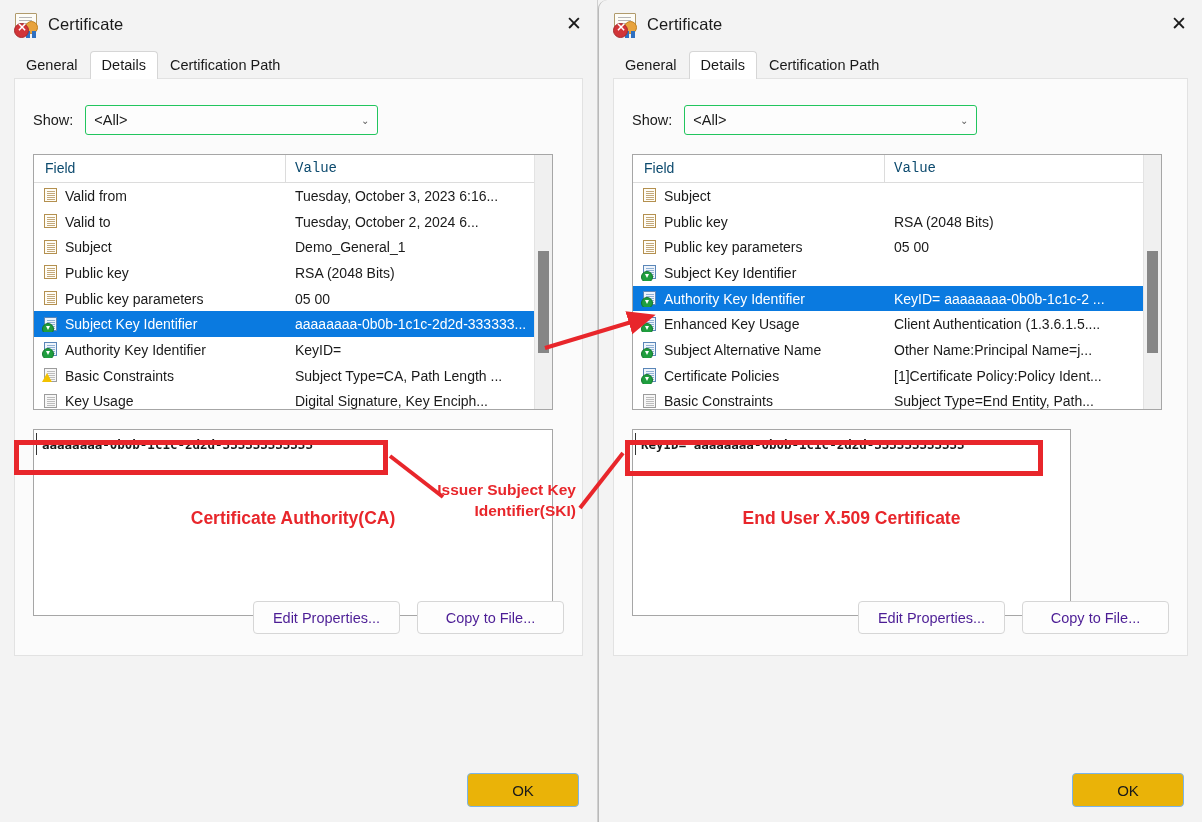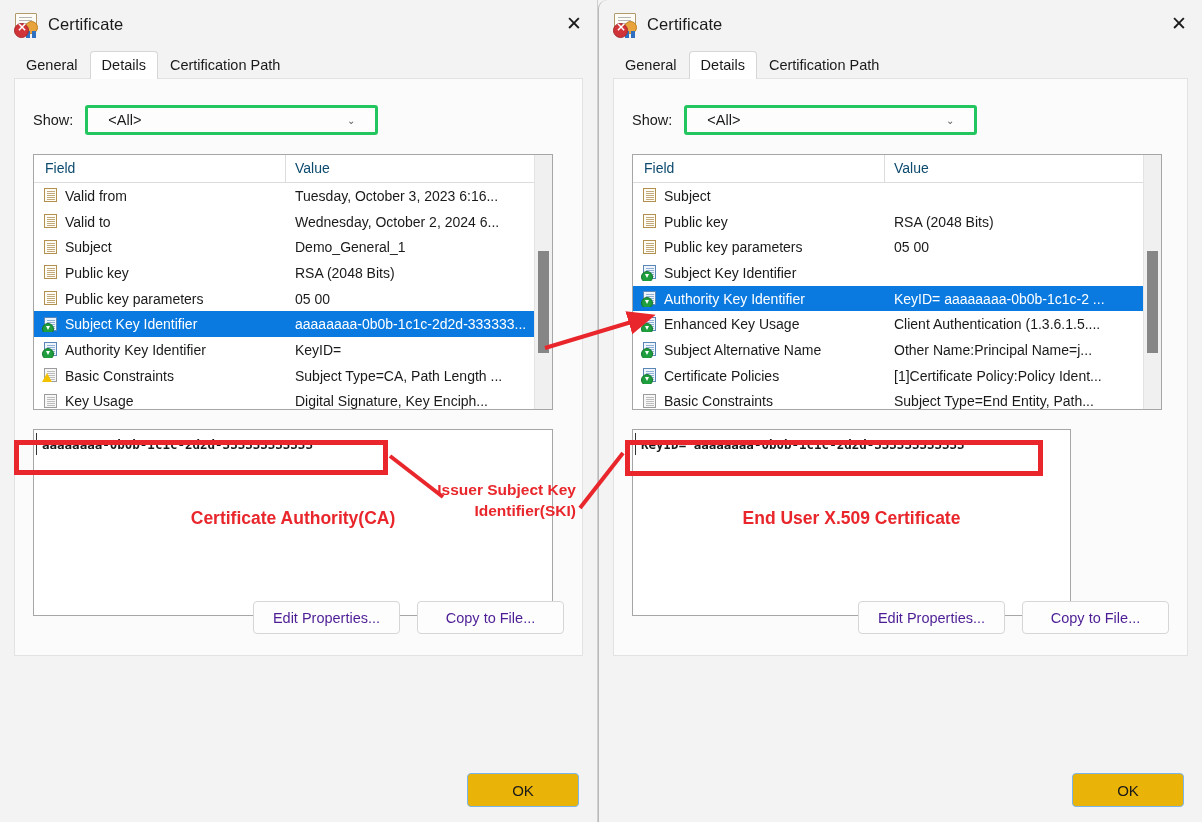--- a/index.html
+++ b/index.html
@@ -80,38 +80,38 @@
     height:578px;
     box-sizing:border-box;
   }
   #dlg-right .tabpage{height:578px;}
 
   .show-row{
     display:flex;align-items:center;margin:26px 0 0 18px;
   }
   .show-label{font-size:14.5px;color:#1a1a1a;margin-right:12px;}
   .combo{
-    width:293px;height:30px;background:#fdfdfd;border:3px solid #22c55e;border-radius:3px;
+    width:293px;height:30px;background:#fdfdfd;border:1px solid #22c55e;border-radius:3px;
     display:flex;align-items:center;justify-content:space-between;
-    padding:0 20px;box-sizing:border-box;font-size:14.5px;color:#1a1a1a;
+    padding:0 8px;box-sizing:border-box;font-size:14.5px;color:#1a1a1a;
   }
   .chev{font-size:10px;color:#5c5c5c;font-family:"DejaVu Sans",sans-serif;}
 
   .listbox{
     margin:19px 0 0 18px;width:520px;height:256px;
     background:#ffffff;border:1px solid #a6a6a6;box-sizing:border-box;
     position:relative;overflow:hidden;
   }
   #dlg-right .listbox{width:530px;}
   .lb-head{
     display:flex;height:27px;border-bottom:1px solid #dcdcdc;background:#fff;
     font-size:14px;color:#0c4a6e;align-items:center;
   }
   .lb-head .c1{width:252px;padding-left:11px;box-sizing:border-box;border-right:1px solid #dcdcdc;height:27px;line-height:27px;}
-  .lb-head .c2{flex:1;padding-left:9px;box-sizing:border-box;height:27px;line-height:27px;}
+  .lb-head .c2{flex:1;padding-left:9px;box-sizing:border-box;height:27px;line-height:27px;font-family:Liberation Mono, monospace;}
   .lb-rows{position:relative;}
   .lb-row{
     display:flex;height:25.7px;align-items:center;font-size:14px;color:#1a1a1a;
     white-space:nowrap;overflow:hidden;
   }
   .lb-row.sel{background:#0a7ae0;color:#fff;}
   .lb-row .f{width:252px;display:flex;align-items:center;padding-left:9px;box-sizing:border-box;overflow:hidden;}
   .lb-row .v{flex:1;padding-left:9px;box-sizing:border-box;overflow:hidden;text-overflow:ellipsis;}
   .ficon{width:15px;height:15px;margin-right:7px;position:relative;flex:none;}
   .ficon .page{
@@ -229,21 +229,21 @@
             </div>
           <div class="v">Tuesday, October 3, 2023 6:16...</div>
         </div>
         <div class="lb-row">
           <div class="f">
               <span class="ficon">
                 <span class="page"></span>
               </span>
               <span>Valid to</span>
             </div>
-          <div class="v">Wednesday, October 2, 2024 6...</div>
+          <div class="v">Tuesday, October 2, 2024 6...</div>
         </div>
         <div class="lb-row">
           <div class="f">
               <span class="ficon">
                 <span class="page"></span>
               </span>
               <span>Subject</span>
             </div>
           <div class="v">Demo_General_1</div>
         </div>

